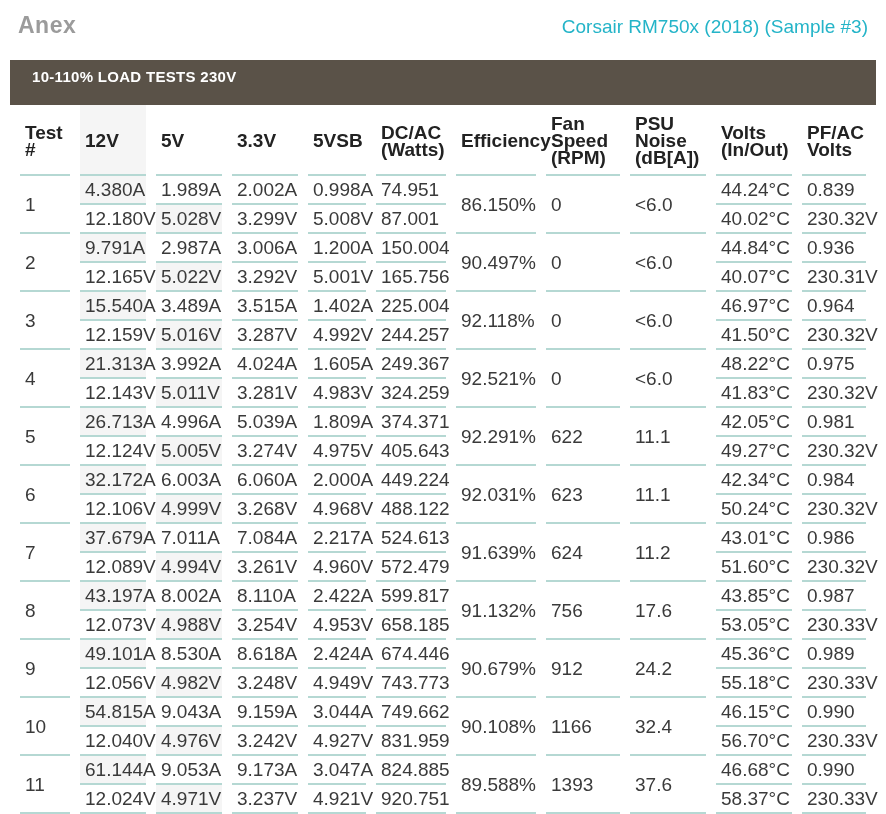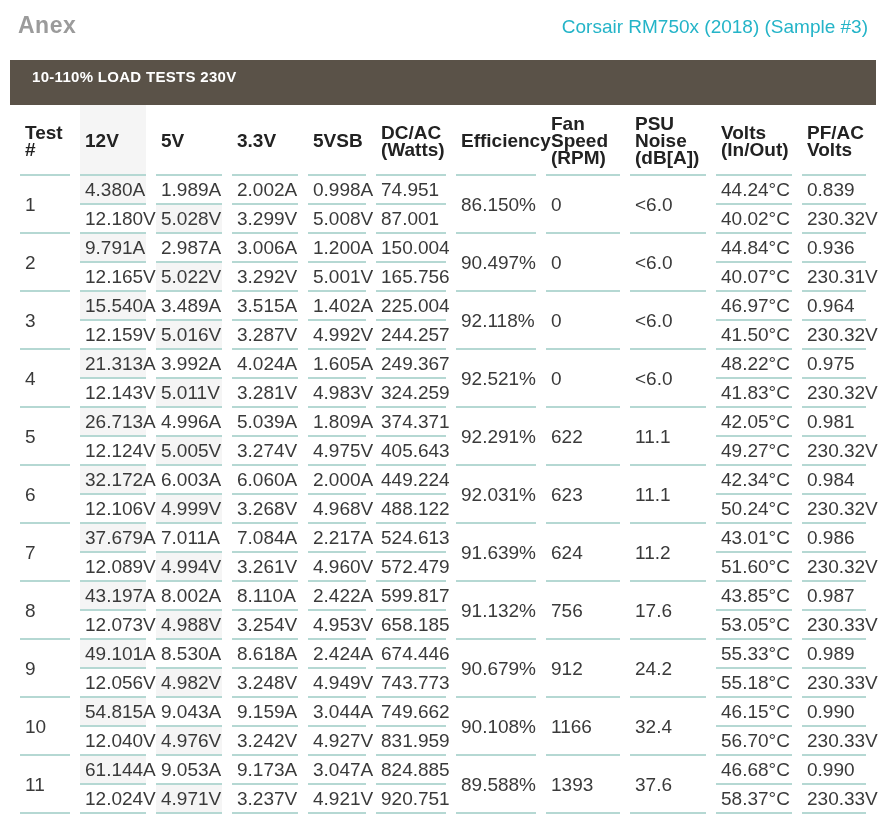--- a/index.html
+++ b/index.html
@@ -313,21 +313,21 @@
         <tr>
           <td class="group-end" rowspan="2">9</td>
           <td class="mid shade">49.101A</td>
           <td class="mid">8.530A</td>
           <td class="mid">8.618A</td>
           <td class="mid">2.424A</td>
           <td class="mid">674.446</td>
           <td class="group-end" rowspan="2">90.679%</td>
           <td class="group-end" rowspan="2">912</td>
           <td class="group-end" rowspan="2">24.2</td>
-          <td class="mid">55.33°C</td>
+          <td class="mid">45.36°C</td>
           <td class="mid">0.989</td>
         </tr>
         <tr>
           <td class="group-end">12.056V</td>
           <td class="group-end shade">4.982V</td>
           <td class="group-end">3.248V</td>
           <td class="group-end">4.949V</td>
           <td class="group-end">743.773</td>
           <td class="group-end">55.18°C</td>
           <td class="group-end">230.33V</td>

